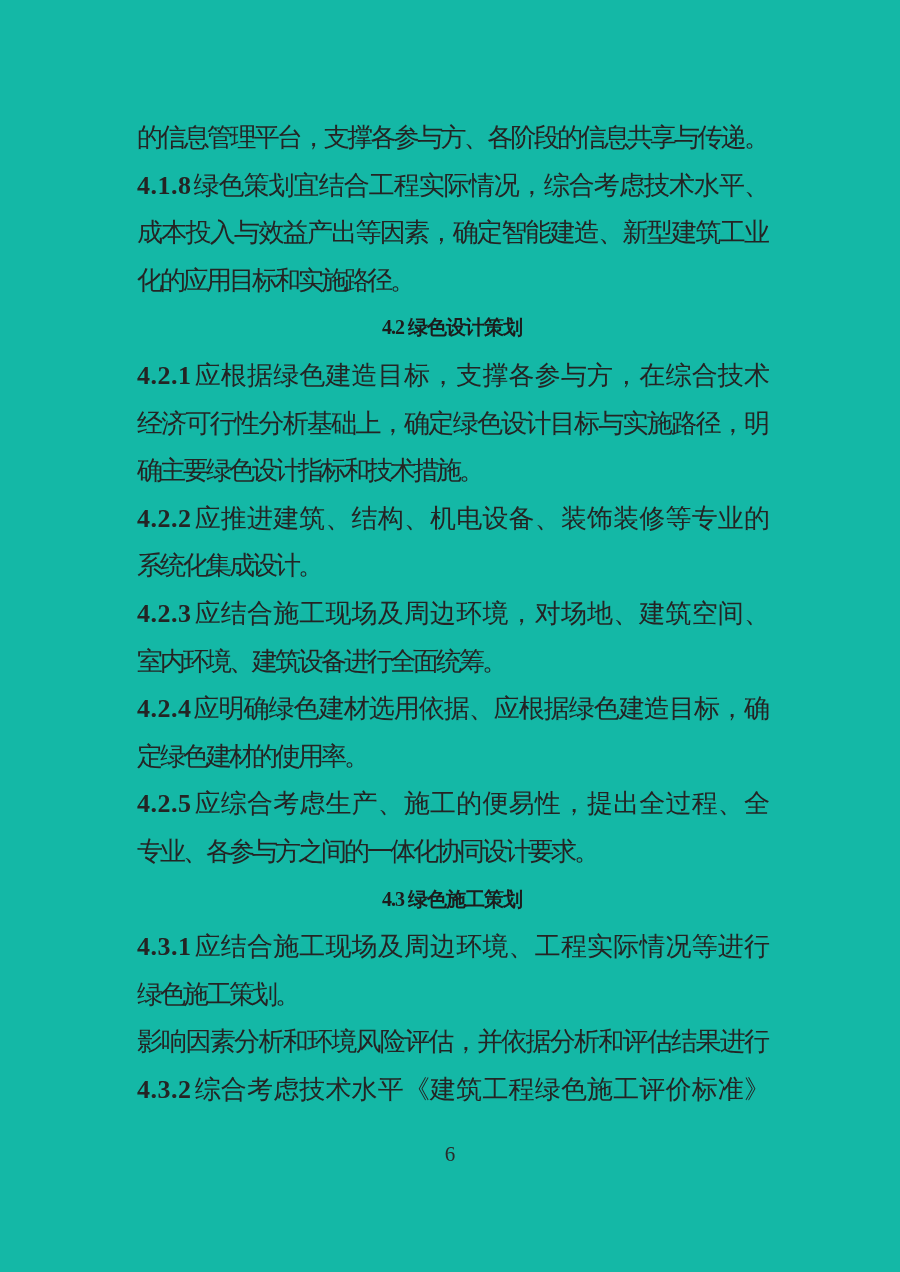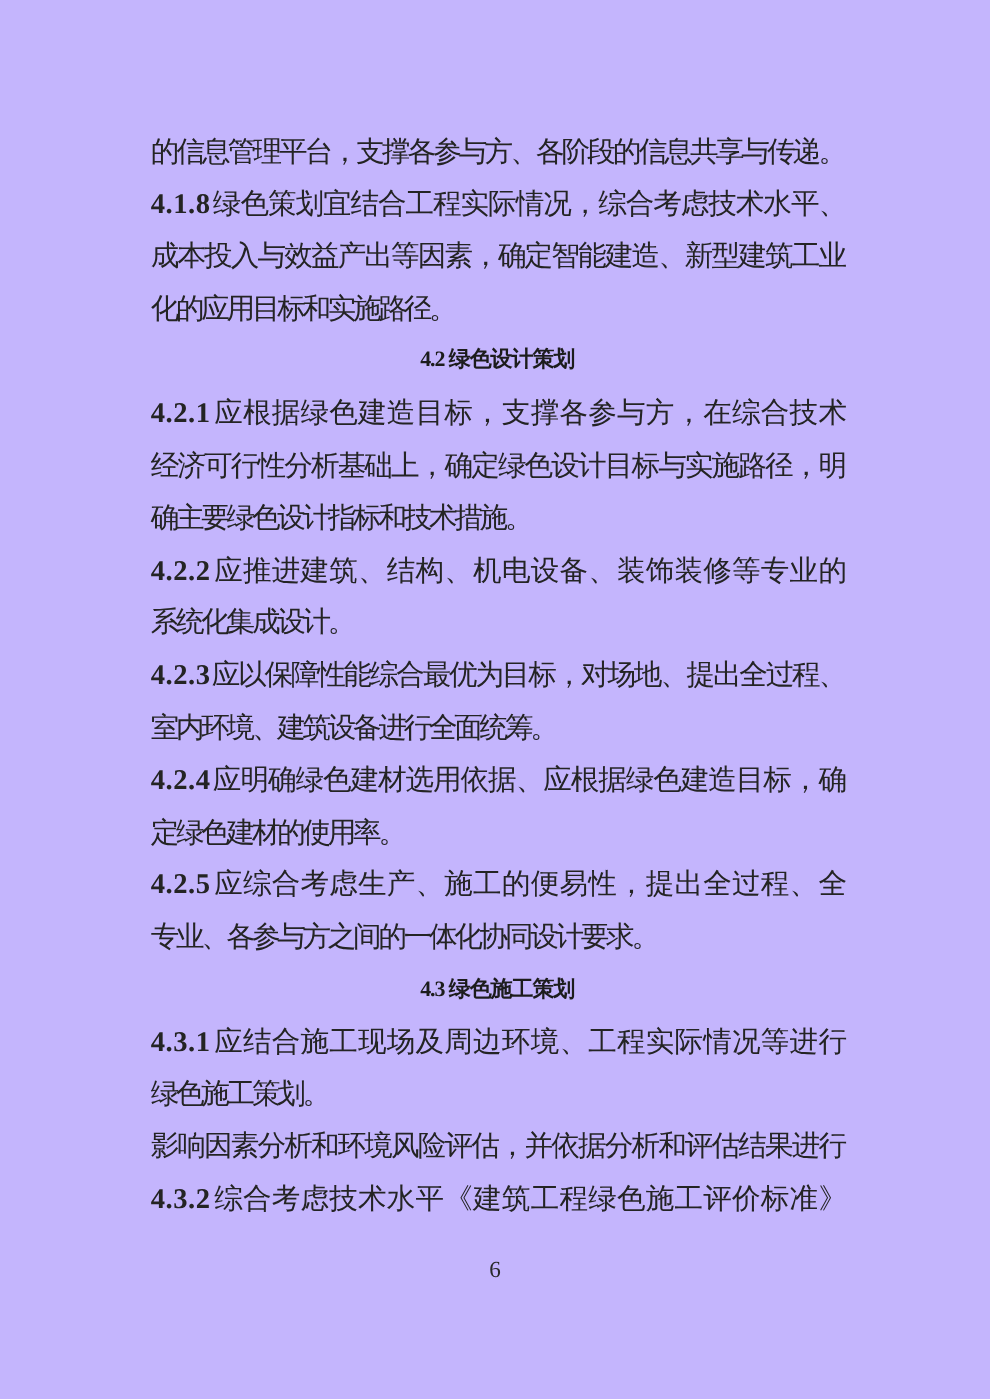--- a/index.html
+++ b/index.html
@@ -1,20 +1,20 @@
 <!DOCTYPE html>
 <html><head>
 <meta charset="utf-8">
 <style>
   html, body { margin: 0; padding: 0; background: #ffffff; }
   .page {
     position: relative;
     width: 900px;
     height: 1272px;
-    background: #c4b5fd;
+    background: #14b8a6;
     overflow: hidden;
     font-family: "Liberation Serif", "DejaVu Serif", serif;
     color: #242424;
   }
   .doc-body {
     position: absolute;
     top: 114px;
     left: 137px;
     width: 630px;
   }
@@ -75,21 +75,21 @@
       <div class="para">
         <div class="line fill"><span class="num">4.2.1</span><span>应根据绿色建造目标，支撑各参与方，在综合技术</span></div>
         <div class="line fill">经济可行性分析基础上，确定绿色设计目标与实施路径，明</div>
         <div class="line">确主要绿色设计指标和技术措施。</div>
       </div>
       <div class="para">
         <div class="line fill"><span class="num">4.2.2</span><span>应推进建筑、结构、机电设备、装饰装修等专业的</span></div>
         <div class="line">系统化集成设计。</div>
       </div>
       <div class="para">
-        <div class="line fill"><span class="num">4.2.3</span><span>应以保障性能综合最优为目标，对场地、提出全过程、</span></div>
+        <div class="line fill"><span class="num">4.2.3</span><span>应结合施工现场及周边环境，对场地、建筑空间、</span></div>
         <div class="line">室内环境、建筑设备进行全面统筹。</div>
       </div>
       <div class="para">
         <div class="line fill"><span class="num">4.2.4</span><span>应明确绿色建材选用依据、应根据绿色建造目标，确</span></div>
         <div class="line">定绿色建材的使用率。</div>
       </div>
       <div class="para">
         <div class="line fill"><span class="num">4.2.5</span><span>应综合考虑生产、施工的便易性，提出全过程、全</span></div>
         <div class="line">专业、各参与方之间的一体化协同设计要求。</div>
       </div>

